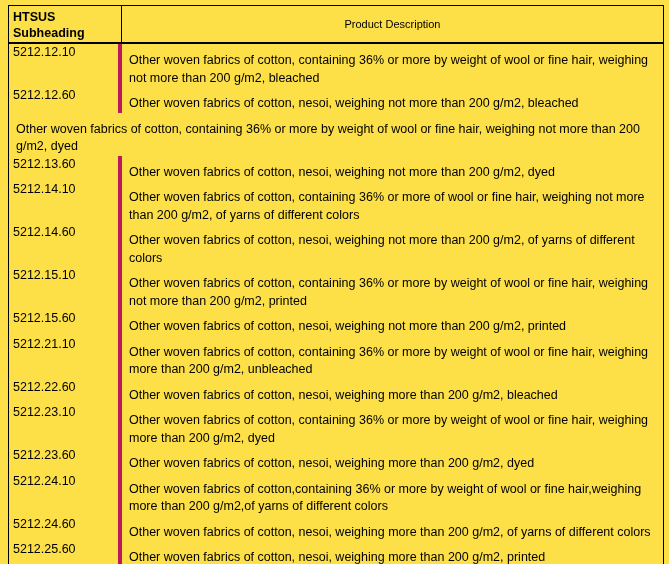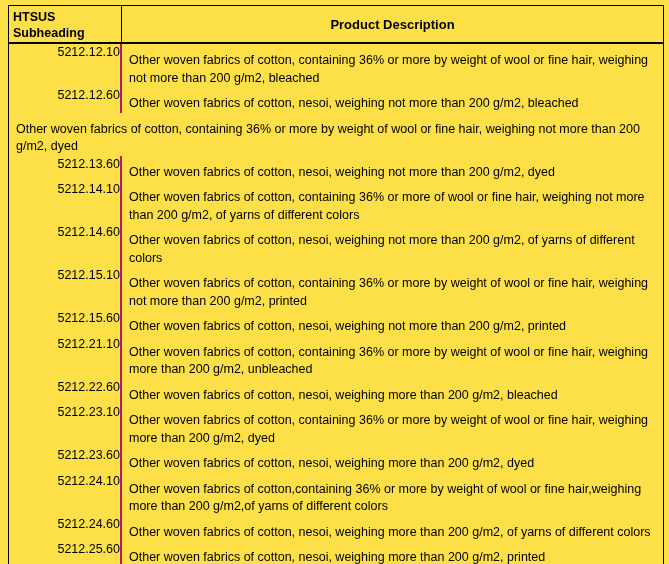--- a/index.html
+++ b/index.html
@@ -39,37 +39,36 @@
     font-weight: bold;
     font-size: 12.5px;
     line-height: 16px;
     padding: 3px 6px 0 4px;
   }
   .h-col2 {
     flex: 1;
     display: flex;
     align-items: center;
     justify-content: center;
-    font-weight: bold;
-    font-size: 13px;
+    font-weight: normal;
+    font-size: 11px;
   }
   .tbody { position: relative; }
   .row {
     display: flex;
     font-size: 12.5px;
     line-height: 17.5px;
   }
   .c1 {
     width: 113px;
     box-sizing: border-box;
-    border-right: 2px solid #be185d;
+    border-right: 4px solid #be185d;
     flex-shrink: 0;
     padding-left: 4px;
     white-space: nowrap;
-    text-align: right;
   }
   .c2 {
     flex: 1;
     padding-left: 7px;
     padding-right: 3px;
     margin-top: 8px;
   }
   .row-clipped { height: 60px; }
   .row-clipped .c2 { padding-top: 4px; }
 </style>

